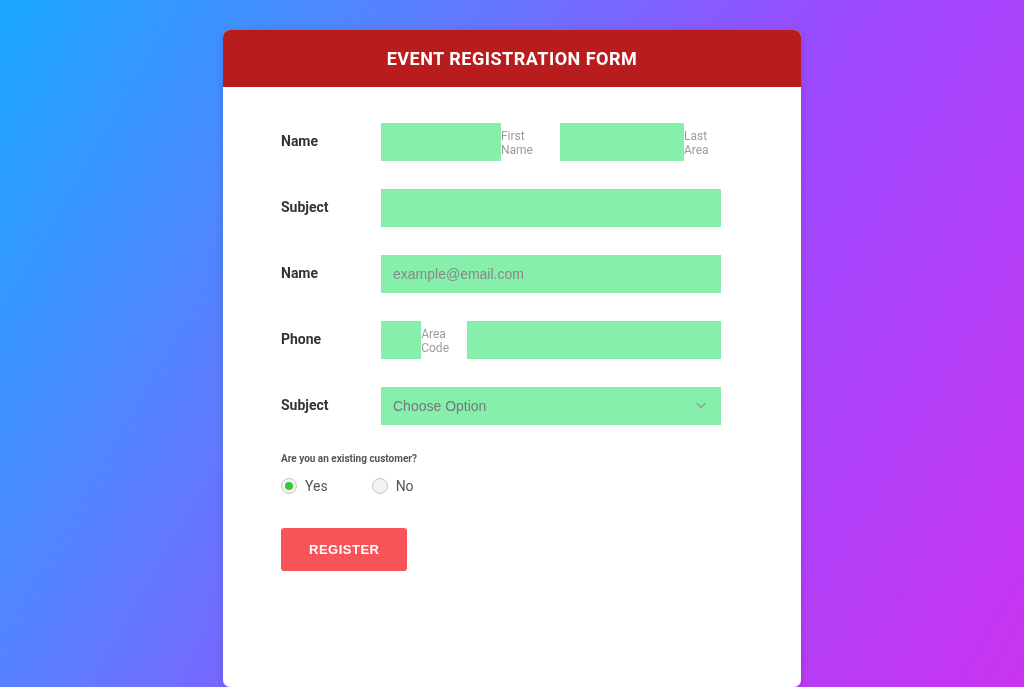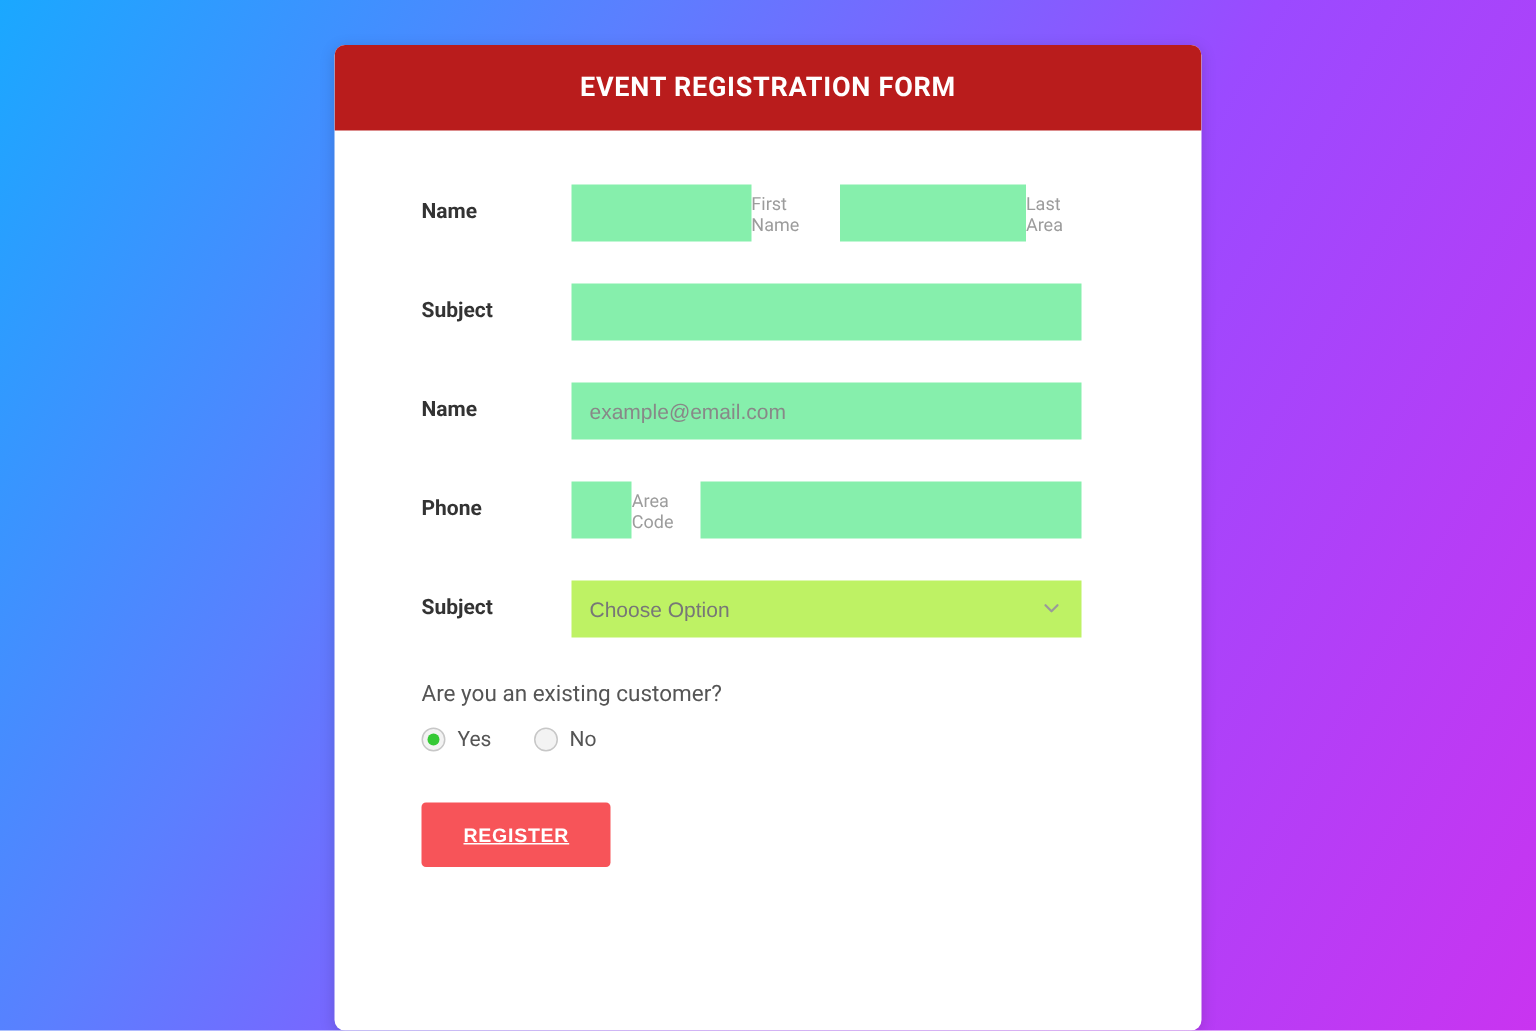--- a/index.html
+++ b/index.html
@@ -80,47 +80,47 @@
       color: #9c9c9c;
       margin-top: 6px;
     }
     .select-wrap {
       position: relative;
       flex: 1;
     }
     .select-input {
       width: 100%;
       height: 38px;
-      background: #bef264;
+      background: #86efac;
       border: none;
       padding: 0 36px 0 12px;
       font-size: 14px;
       color: #777777;
       outline: none;
       appearance: none;
       -webkit-appearance: none;
       cursor: pointer;
     }
     .select-caret {
       position: absolute;
       right: 14px;
       top: 50%;
       transform: translateY(-50%);
       pointer-events: none;
     }
     .question-label {
-      font-size: 15px;
-      font-weight: 400;
+      font-size: 10px;
+      font-weight: 700;
       color: #555555;
       margin-bottom: 14px;
       margin-top: 4px;
     }
     .radio-row {
       display: flex;
-      gap: 28px;
+      gap: 44px;
       margin-bottom: 34px;
     }
     .radio-option {
       display: flex;
       align-items: center;
       gap: 8px;
       cursor: pointer;
     }
     .radio-circle {
       width: 16px;
@@ -147,21 +147,20 @@
     .submit-btn {
       background: #f75459;
       color: #ffffff;
       border: none;
       padding: 14px 28px;
       font-size: 13px;
       font-weight: 700;
       letter-spacing: 0.5px;
       border-radius: 3px;
       cursor: pointer;
-      text-decoration: underline;
     }
   </style>
 </head>
 <body>
 
 <div class="card">
   <div class="card-header">EVENT REGISTRATION FORM</div>
   <div class="card-body">
 
     

